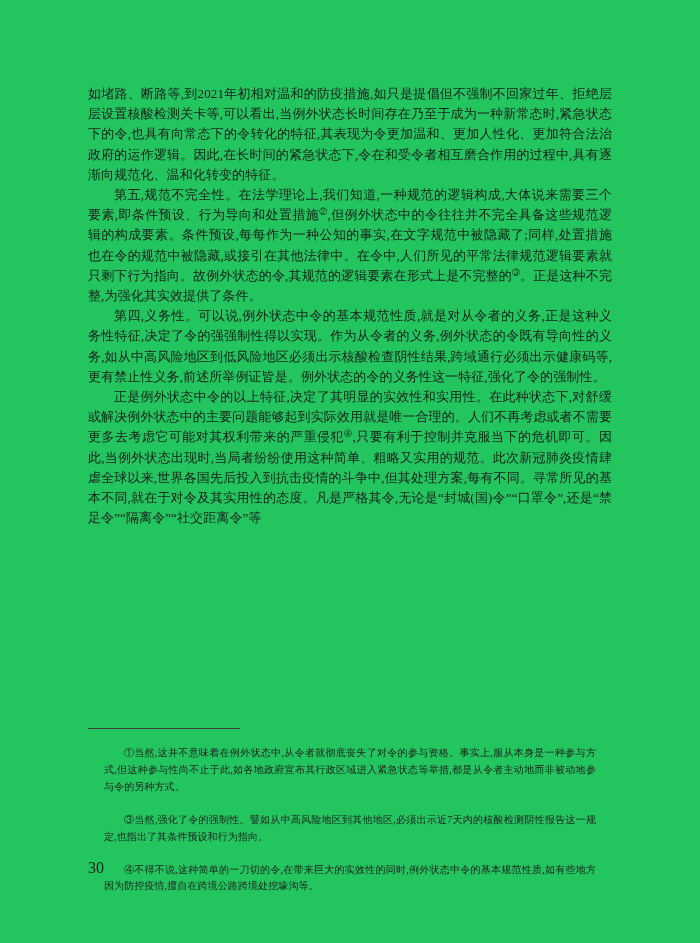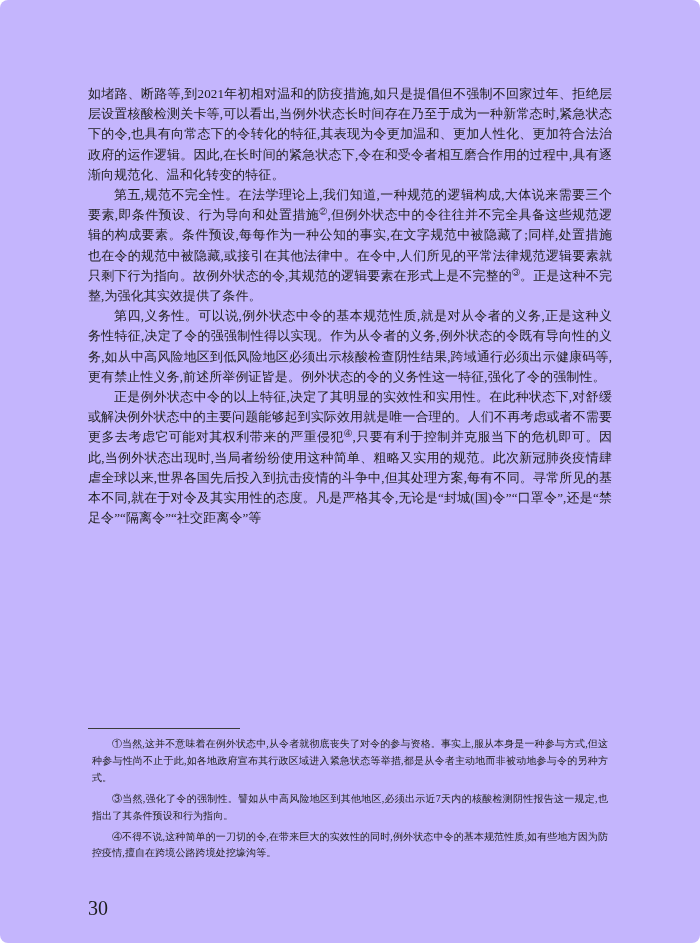--- a/index.html
+++ b/index.html
@@ -4,25 +4,24 @@
 <style>
   html, body {
     margin: 0;
     padding: 0;
     background: #ffffff;
   }
   .page {
     position: relative;
     width: 700px;
     height: 943px;
-    background: #c4b5fd;
+    background: #22c55e;
     color: #1d1d1d;
     font-family: "Liberation Serif", "DejaVu Serif", serif;
     overflow: hidden;
-    border-radius: 8px;
   }
   .body-text {
     position: absolute;
     left: 88px;
     top: 84px;
     width: 524px;
   }
   .para {
     margin: 0;
     font-size: 13px;
@@ -45,33 +44,33 @@
     top: 728px;
     width: 524px;
   }
   .fn-sep {
     width: 152px;
     height: 0;
     border-top: 1px solid #3a3a3a;
     margin: 0 0 7px 0;
   }
   .footnote {
-    margin: 4px;
+    margin: 16px;
     font-size: 10px;
     line-height: 16.9px;
     text-align: justify;
     text-indent: 2em;
     letter-spacing: 0.1px;
     color: #222222;
   }
   .page-number {
     position: absolute;
     left: 88px;
-    top: 897px;
-    font-size: 20px;
+    top: 859px;
+    font-size: 16px;
     color: #1d1d1d;
   }
 </style>
 </head>
 <body>
 
 <div class="page">
 
   <main class="body-text">
     <p class="para no-indent">如堵路、断路等,到2021年初相对温和的防疫措施,如只是提倡但不强制不回家过年、拒绝层层设置核酸检测关卡等,可以看出,当例外状态长时间存在乃至于成为一种新常态时,紧急状态下的令,也具有向常态下的令转化的特征,其表现为令更加温和、更加人性化、更加符合法治政府的运作逻辑。因此,在长时间的紧急状态下,令在和受令者相互磨合作用的过程中,具有逐渐向规范化、温和化转变的特征。</p>

